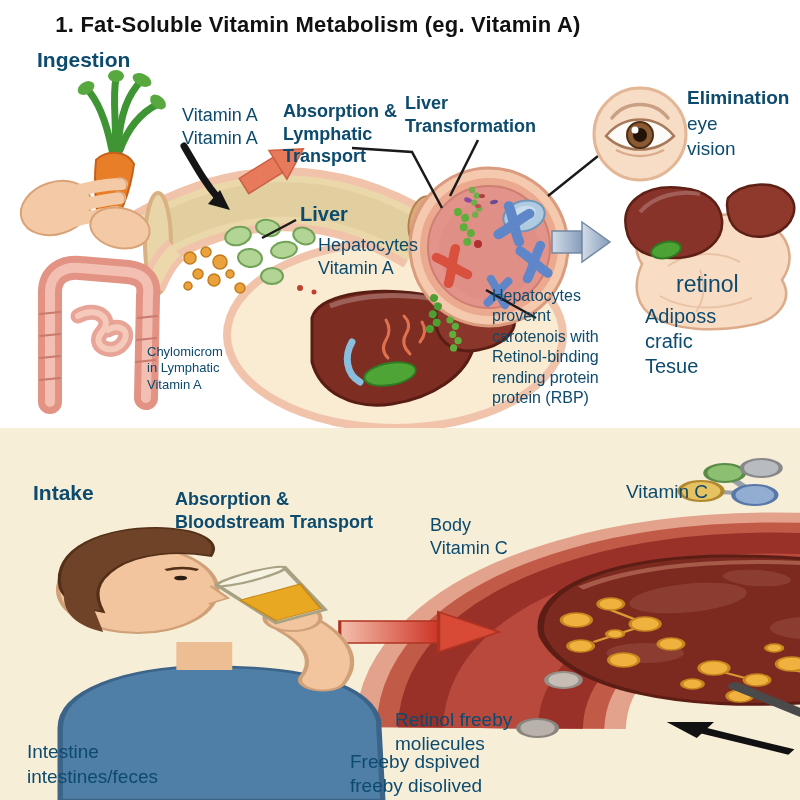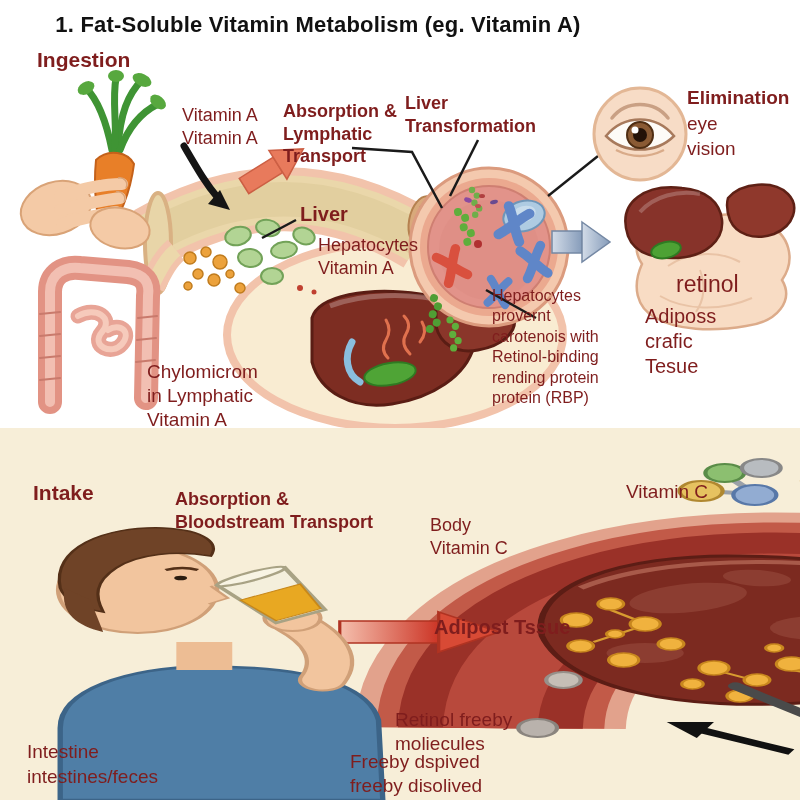--- a/index.html
+++ b/index.html
@@ -2,21 +2,21 @@
 <html style="--panel2-bg: #f7eed8; --liver-red: #7d2d22; --vessel-red: #b5443a; --intestine-pink: #e29384; --arrow-salmon: #e87a5c; --arrow-blue: #9fb3cc; --arrow-red: #d84a35; --molecule-yellow: #f0b23e; --green-cell: #b2d494; --shirt-blue: #4f7ea6; --orange-fruit: #ec8a2c; --juice-yellow: #e8a822;"><head>
 <meta charset="utf-8">
 <style>
   html,body{margin:0;padding:0;background:#e8e8e8;}
   #app{position:relative;width:800px;height:800px;background:#ffffff;overflow:hidden;
        font-family:"Liberation Sans","DejaVu Sans",sans-serif;color:#111;}
   .panel{position:absolute;left:0;width:800px;}
   #panel1{top:0;height:428px;background:#ffffff;}
   #panel2{top:428px;height:372px;background:var(--panel2-bg,#f7eed8);}
   svg.art{position:absolute;left:0;top:0;}
-  .lbl{position:absolute;white-space:pre-line;line-height:1.25;color:#7f1d1d;z-index:5;}
+  .lbl{position:absolute;white-space:pre-line;line-height:1.25;color:#0c4a6e;z-index:5;}
   .bold{font-weight:bold;}
   .ctr{}
   .title{position:absolute;left:0;width:636px;text-align:center;font-weight:bold;
          font-size:22px;letter-spacing:.2px;z-index:5;}
 </style>
 </head>
 <body>
 
 <div id="app">
 
@@ -212,21 +212,21 @@
     <div class="lbl" style="left:182px;top:104px;font-size:18px">Vitamin A
 Vitamin A</div>
     <div class="lbl bold ctr" style="left:283px;top:100px;width:132px;font-size:18px">Absorption &amp;
 Lymphatic
 Transport</div>
     <div class="lbl bold ctr" style="left:405px;top:92px;width:170px;font-size:18px">Liver
 Transformation</div>
     <div class="lbl bold" style="left:300px;top:202px;font-size:20px">Liver</div>
     <div class="lbl ctr" style="left:318px;top:234px;width:132px;font-size:18px">Hepatocytes
 Vitamin A</div>
-    <div class="lbl" style="left:147px;top:360px;font-size:19px">Chylomicrom
+    <div class="lbl" style="left:147px;top:344px;font-size:13px">Chylomicrom
 in Lymphatic
 Vitamin A</div>
     <div class="lbl ctr" style="left:492px;top:286px;width:172px;font-size:16px;line-height:1.28">Hepatocytes
 provernt
 carotenois with
 Retinol-binding
 rending protein
 protein (RBP)</div>
     <div class="lbl bold" style="left:687px;top:86px;font-size:19px">Elimination</div>
     <div class="lbl" style="left:687px;top:112px;font-size:19px;line-height:1.3">eye
@@ -413,21 +413,20 @@
         </g>
       </g>
     </svg>
 
     <div class="lbl bold" style="left:33px;top:52px;font-size:21px">Intake</div>
     <div class="lbl bold ctr" style="left:175px;top:60px;width:240px;font-size:18px">Absorption &amp;
 Bloodstream Transport</div>
     <div class="lbl ctr" style="left:430px;top:86px;width:100px;font-size:18px">Body
 Vitamin C</div>
     <div class="lbl" style="left:626px;top:52px;font-size:19px">Vitamin C</div>
-    <div class="lbl bold" style="left:434px;top:187px;font-size:20px">Adipost Tssue</div>
     <div class="lbl ctr" style="left:395px;top:280px;width:170px;font-size:19px">Retinol freeby
 moliecules</div>
     <div class="lbl" style="left:350px;top:322px;font-size:19px">Freeby dspived
 freeby disolived</div>
     <div class="lbl" style="left:27px;top:312px;font-size:19px;line-height:1.3">Intestine
 intestines/feces</div>
   </div>
 </div>
 
 </body></html>

